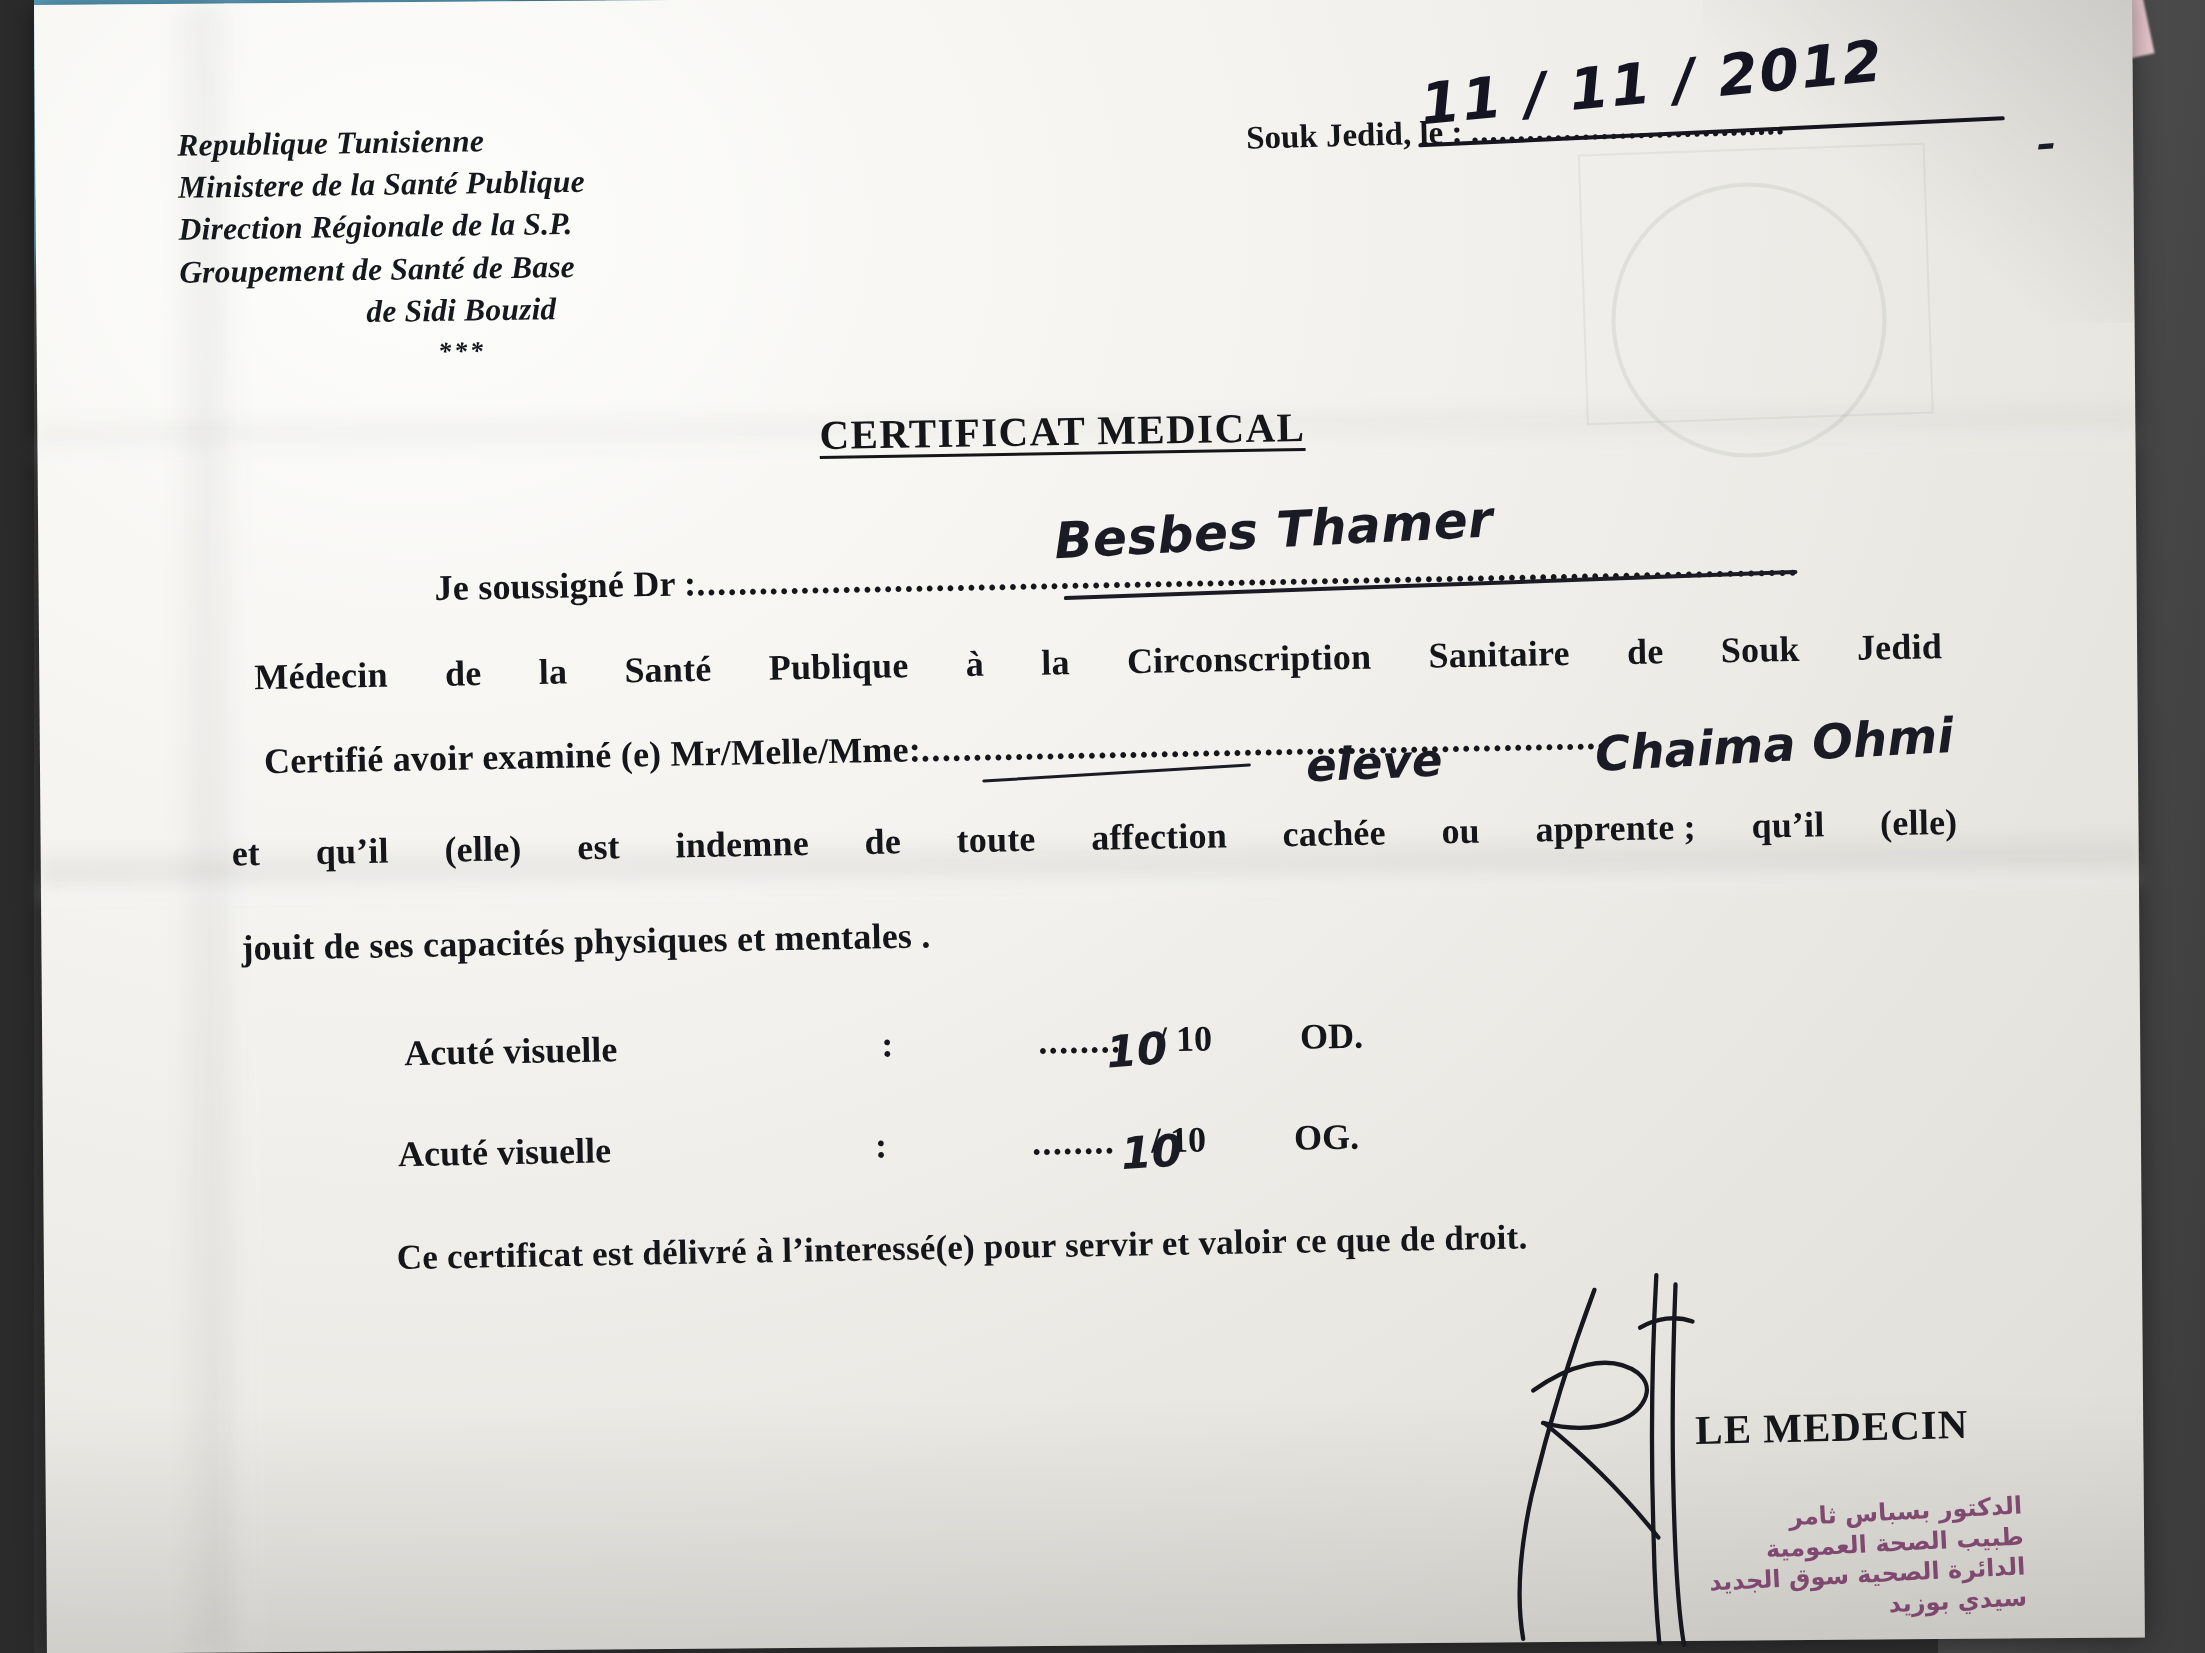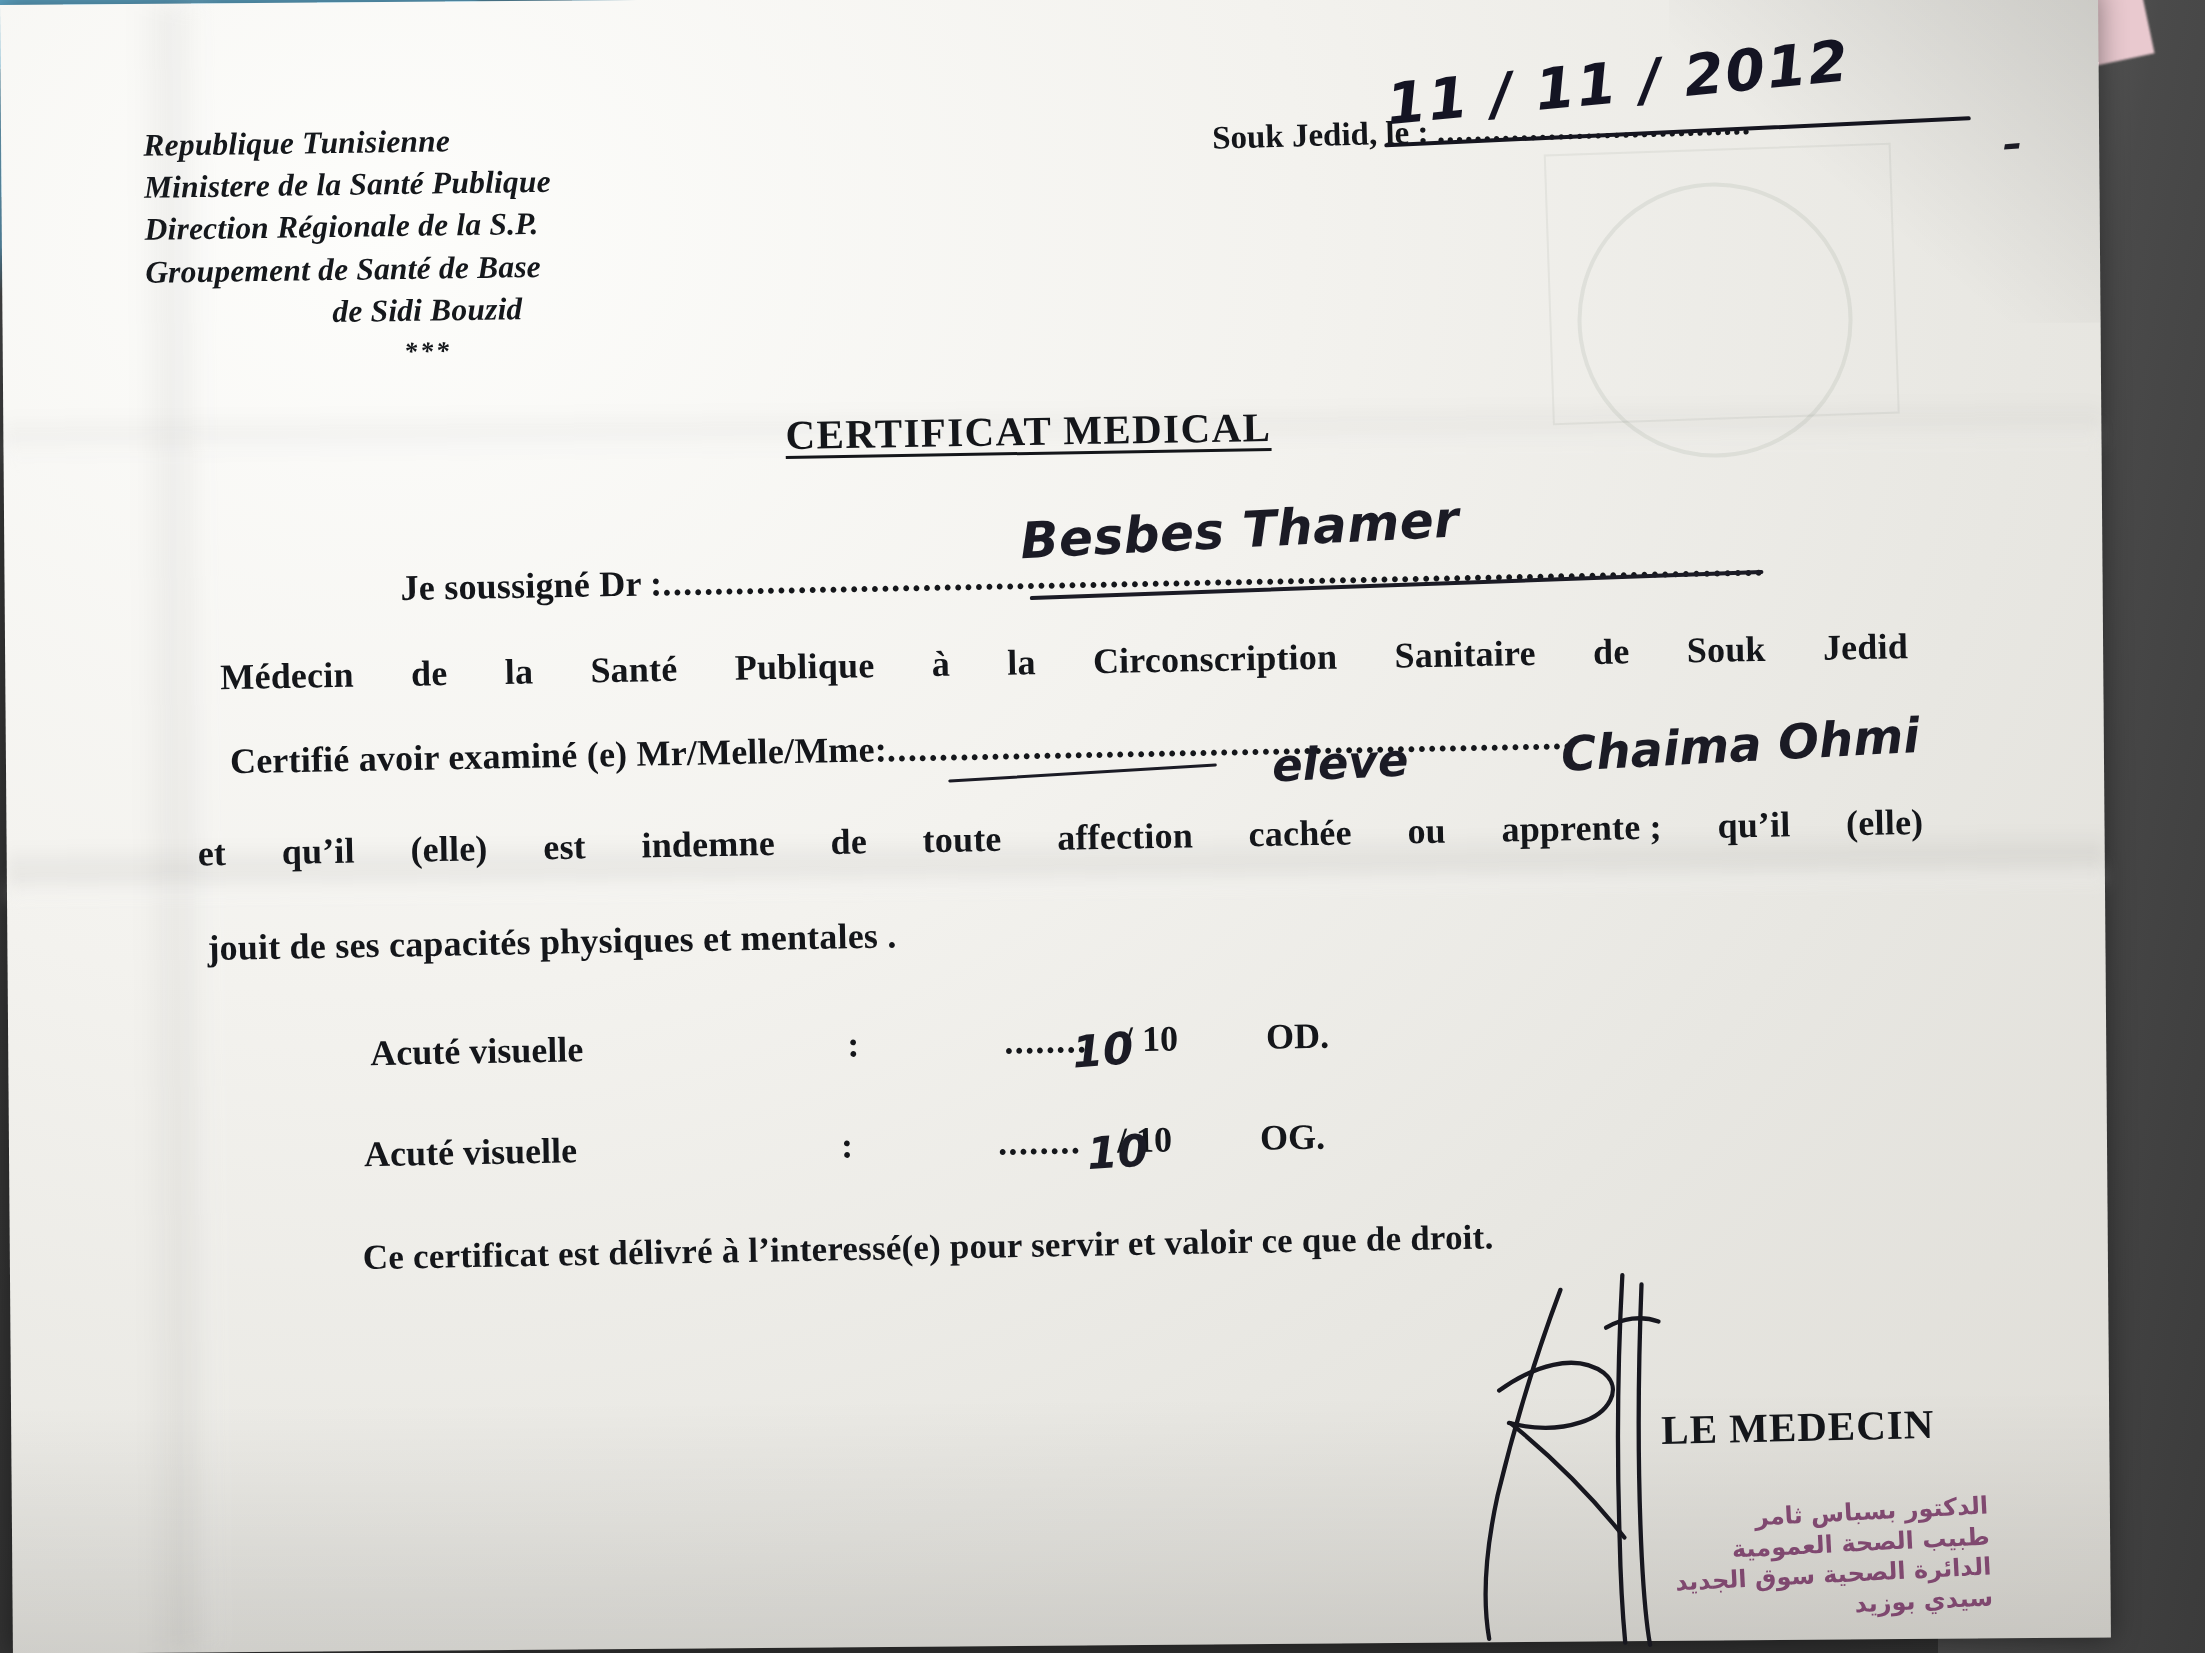--- a/index.html
+++ b/index.html
@@ -13,20 +13,21 @@
     height: 1654px;
     overflow: hidden;
     font-family: "Liberation Serif", serif;
   }
 
   
   .photo {
     position: absolute;
     inset: 0;
     background: linear-gradient(160deg, #7fb4cc 0%, #6fa9c4 6%, #5f9ab8 10%, #4d4d4d 12%, #3a3a3a 22%, #2e2e2e 100%);
+    margin-left: 34px;
   }
   .desk-left {
     position: absolute;
     left: 0; top: 0;
     width: 486px; height: 67px;
     background: #5fa6c6;
   }
   .desk-topstrip {
     position: absolute;
     left: 477px; top: 0;

